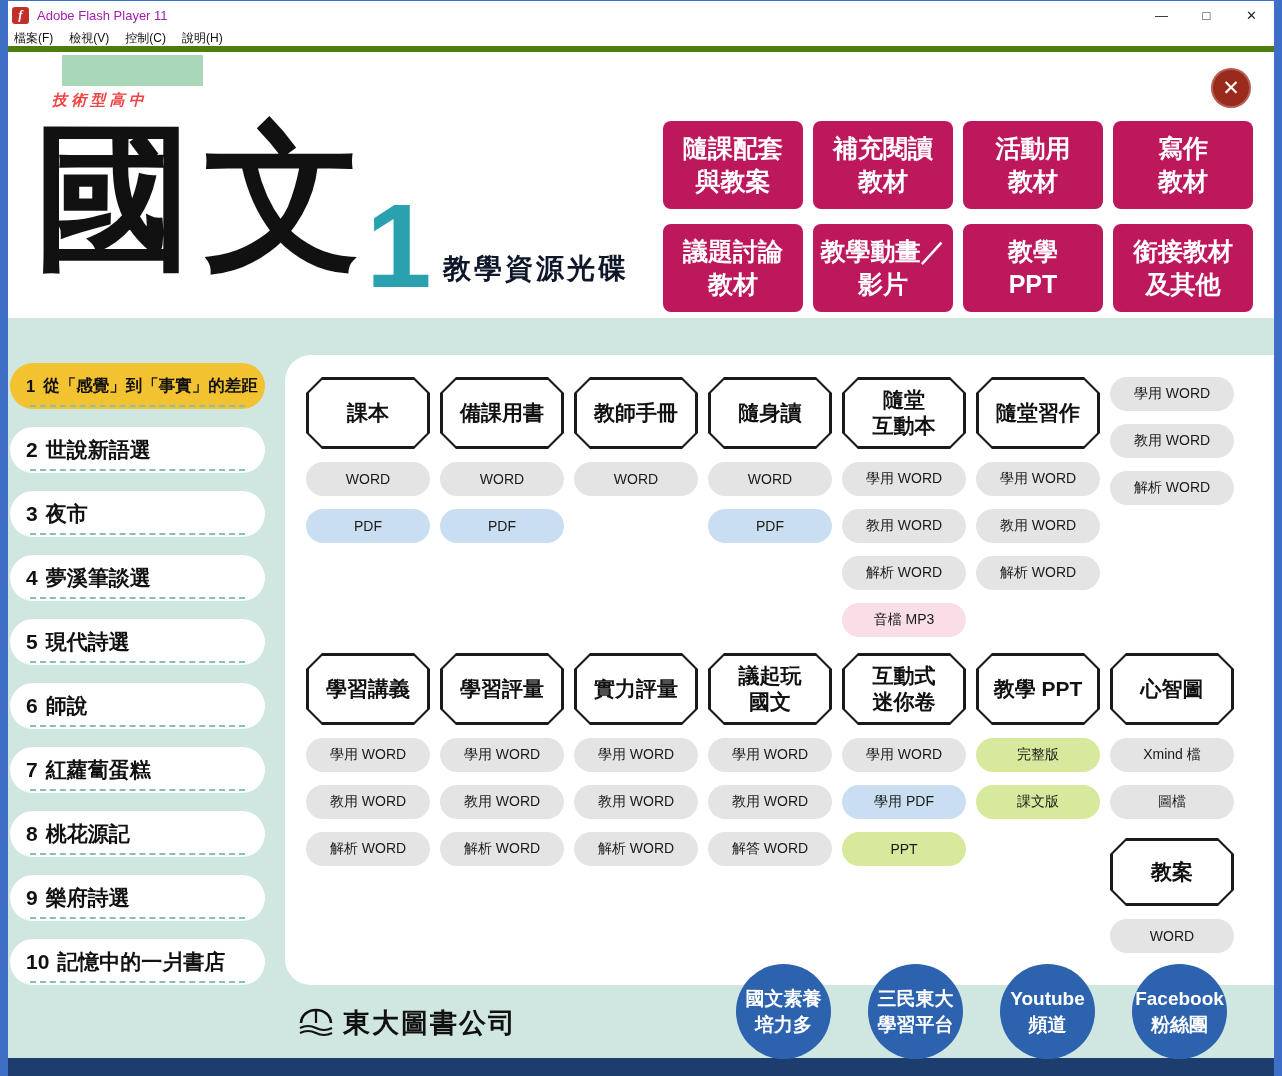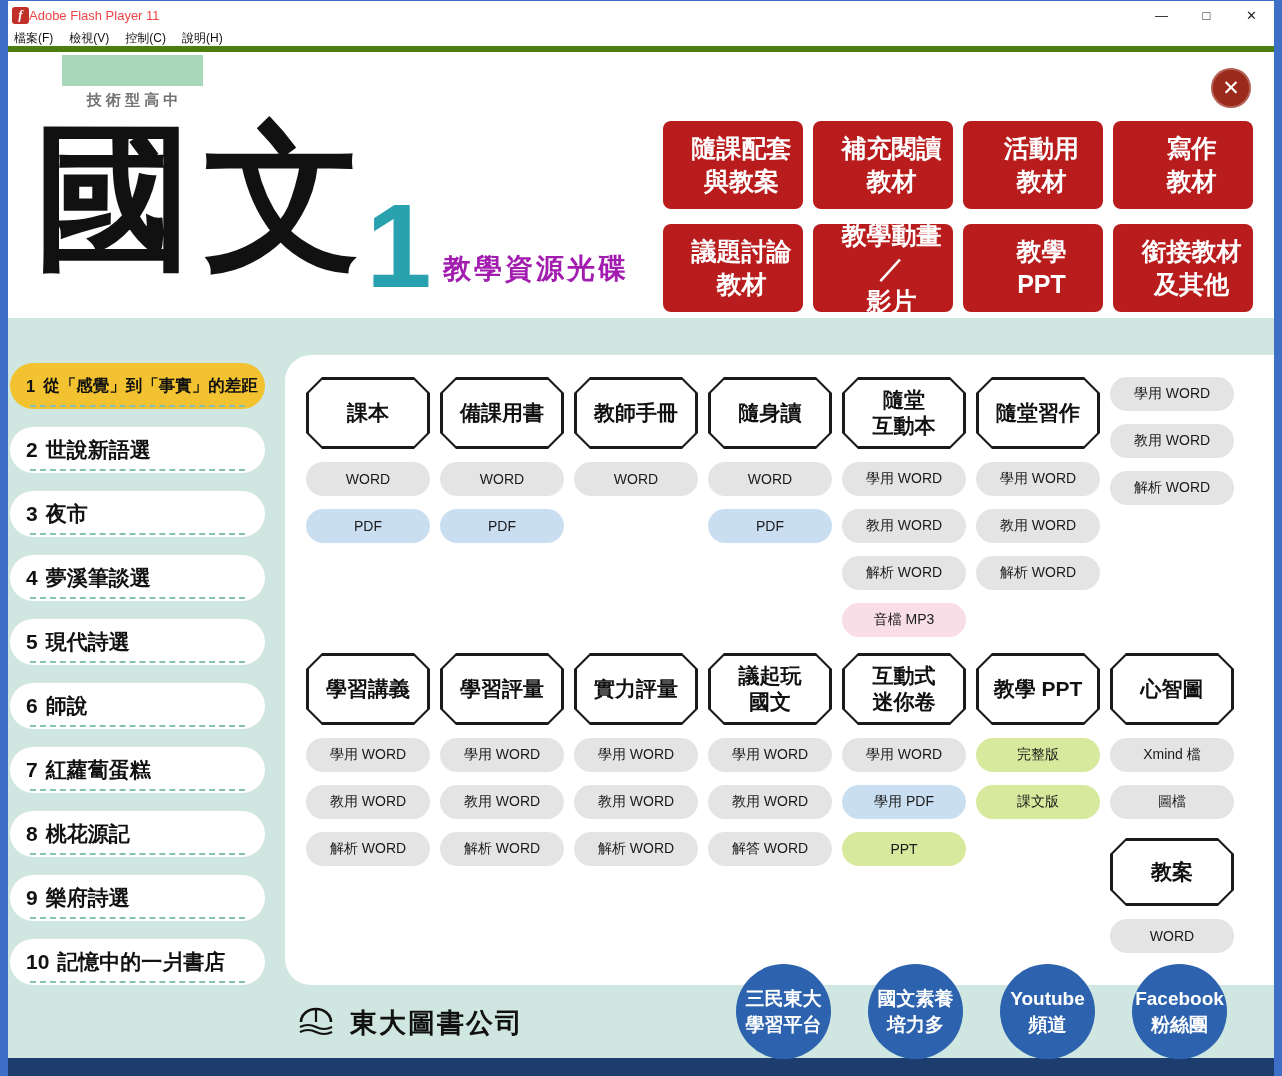--- a/index.html
+++ b/index.html
@@ -7,42 +7,42 @@
   body { font-family:"Liberation Sans","DejaVu Sans",sans-serif; background:#fff; }
   .app { position:relative; width:1282px; height:1076px; background:#fff; }
 
   
   .edge-top { position:absolute; top:0; left:0; right:0; height:1px; background:#3c6fc5; z-index:60; }
   .edge-left  { position:absolute; top:0; bottom:0; left:0;  width:8px; background:#3c6fc5; z-index:50; }
   .edge-right { position:absolute; top:0; bottom:0; right:0; width:8px; background:#3c6fc5; z-index:50; }
 
   .titlebar { position:absolute; top:0; left:0; right:0; height:30px; background:#fff; display:flex; align-items:center; padding-left:12px; }
   .flash-icon { width:17px; height:17px; border-radius:3px; background:#c03028; color:#fff; font-weight:bold; font-style:italic; font-size:13px; display:flex; align-items:center; justify-content:center; font-family:"Liberation Serif",serif; }
-  .title-text { font-size:13px; color:#ef4444; }
+  .title-text { font-size:13px; color:#a21caf; margin-left:8px; }
   .win-controls { position:absolute; right:8px; top:0; height:30px; display:flex; }
   .win-btn { width:45px; height:30px; display:flex; align-items:center; justify-content:center; font-size:13px; color:#222; }
 
   .menubar { position:absolute; top:30px; left:0; right:0; height:22px; background:#fff; display:flex; align-items:center; padding-left:6px; border-bottom:6px solid #4d7c0f; }
   .menu-item { font-size:12px; color:#111; padding:0 8px; }
 
   
   .stage-white { position:absolute; top:52px; left:0; right:0; height:266px; background:#fff; }
   .stage-teal  { position:absolute; top:318px; left:0; right:0; bottom:18px; background:#cfe7e0; }
   .navy-bar    { position:absolute; left:0; right:0; bottom:0; height:18px; background:#1c3d6e; }
 
   
   .logo-box { position:absolute; left:62px; top:55px; width:141px; height:31px; background:#a8d8b9; }
-  .school-type { position:absolute; left:52px; top:91px; width:161px; text-align:center; font-size:15px; font-weight:bold; color:#737373; }
+  .school-type { position:absolute; left:52px; top:91px; width:161px; font-size:15px; font-weight:bold; color:#ef4444;font-style:italic; }
   .main-title { position:absolute; left:34px; top:112px; font-family:"Liberation Serif","DejaVu Serif",serif; font-size:158px; line-height:1.1; font-weight:bold; color:#111; letter-spacing:12px; white-space:nowrap; }
   .volume-number { position:absolute; left:366px; top:187px; font-size:118px; line-height:1; font-weight:bold; color:#2aa1af; }
-  .subtitle { position:absolute; left:443px; top:250px; font-size:28px; font-weight:bold; color:#a21caf; letter-spacing:3px; }
+  .subtitle { position:absolute; left:443px; top:250px; font-size:28px; font-weight:bold; color:#0f172a; letter-spacing:3px; }
   .close-button { position:absolute; left:1211px; top:68px; width:40px; height:40px; border-radius:50%; background:#9a2a1b; color:#fff; display:flex; align-items:center; justify-content:center; font-size:21px; font-weight:bold; box-shadow:inset 0 0 0 2px rgba(255,255,255,.25); cursor:pointer; }
 
   .nav-grid { position:absolute; left:663px; top:121px; display:grid; grid-template-columns:repeat(4,140px); grid-auto-rows:88px; gap:15px 10px; }
-  .nav-btn { background:#b91c1c; border-radius:8px; color:#fff; font-size:25px; font-weight:bold; display:flex; align-items:center; justify-content:center; text-align:center; white-space:pre-line; line-height:1.32; cursor:pointer;padding-left:17px; }
+  .nav-btn { background:#be185d; border-radius:8px; color:#fff; font-size:25px; font-weight:bold; display:flex; align-items:center; justify-content:center; text-align:center; white-space:pre-line; line-height:1.32; cursor:pointer; }
 
   
   .sidebar { position:absolute; left:10px; top:363px; width:255px; }
   .side-item { position:relative; background:#fff; border-radius:23px; height:46px; margin-bottom:18px; display:flex; align-items:center; padding:0 12px 0 16px; font-weight:bold; font-size:21px; color:#111; cursor:pointer; white-space:nowrap; overflow:hidden; }
   .side-item::after { content:""; position:absolute; left:20px; right:20px; bottom:2px; border-bottom:2px dashed #86bfb4; }
   .side-item .num { margin-right:8px; flex:none; }
   .side-item.active { background:#f2c230; font-size:16.5px; }
 
   
   .panel { position:absolute; left:285px; top:355px; width:1105px; height:630px; background:#fff; border-radius:26px; }
@@ -58,21 +58,21 @@
   .oct-label { font-size:21px; font-weight:bold; color:#111; white-space:pre-line; line-height:1.25; }
   .oct-secondary { margin-top:6px; height:68px; }
 
   .sub { height:34px; flex:none; border-radius:17px; display:flex; align-items:center; justify-content:center; font-size:14px; color:#1a1a1a; cursor:pointer; }
   .s-gray { background:#e4e4e4; }
   .s-blue { background:#cadef1; }
   .s-pink { background:#f9dde7; }
   .s-green { background:#d7e99c; }
 
   
-  .company { position:absolute; left:298px; top:1005px; display:flex; align-items:center; gap:16px; }
+  .company { position:absolute; left:298px; top:1005px; display:flex; align-items:flex-end; gap:9px; }
   .company-name { font-family:"Liberation Serif","DejaVu Serif",serif; font-weight:bold; font-size:27px; color:#111; letter-spacing:2px; }
   .footer-links { position:absolute; left:736px; top:964px; display:flex; gap:37px; }
   .flink { width:95px; height:95px; border-radius:50%; background:#2d63ae; color:#fff; display:flex; align-items:center; justify-content:center; text-align:center; white-space:pre-line; font-size:19px; font-weight:bold; line-height:1.35; cursor:pointer; }
 </style>
 </head>
 <body>
 
 <div class="app">
 
   <div class="titlebar">
@@ -314,24 +314,24 @@
       <svg width="36" height="30" viewBox="0 0 36 30">
         <path d="M3 16 A15 13 0 0 1 33 16" fill="none" stroke="#111" stroke-width="2.6"></path>
         <path d="M18 3 L18 16" stroke="#111" stroke-width="2.2"></path>
         <path d="M2 21 Q10 17 18 21 T 34 21" fill="none" stroke="#111" stroke-width="2.2"></path>
         <path d="M2 26 Q10 22 18 26 T 34 26" fill="none" stroke="#111" stroke-width="2.2"></path>
       </svg>
     </span>
     <span class="company-name">東大圖書公司</span>
   </div>
   <div class="footer-links">
+      <div class="flink">國文素養
+培力多</div>
       <div class="flink">三民東大
 學習平台</div>
-      <div class="flink">國文素養
-培力多</div>
       <div class="flink">Youtube
 頻道</div>
       <div class="flink">Facebook
 粉絲團</div>
     </div>
 
   <div class="edge-top"></div>
   <div class="edge-left"></div>
   <div class="edge-right"></div>
 </div>

